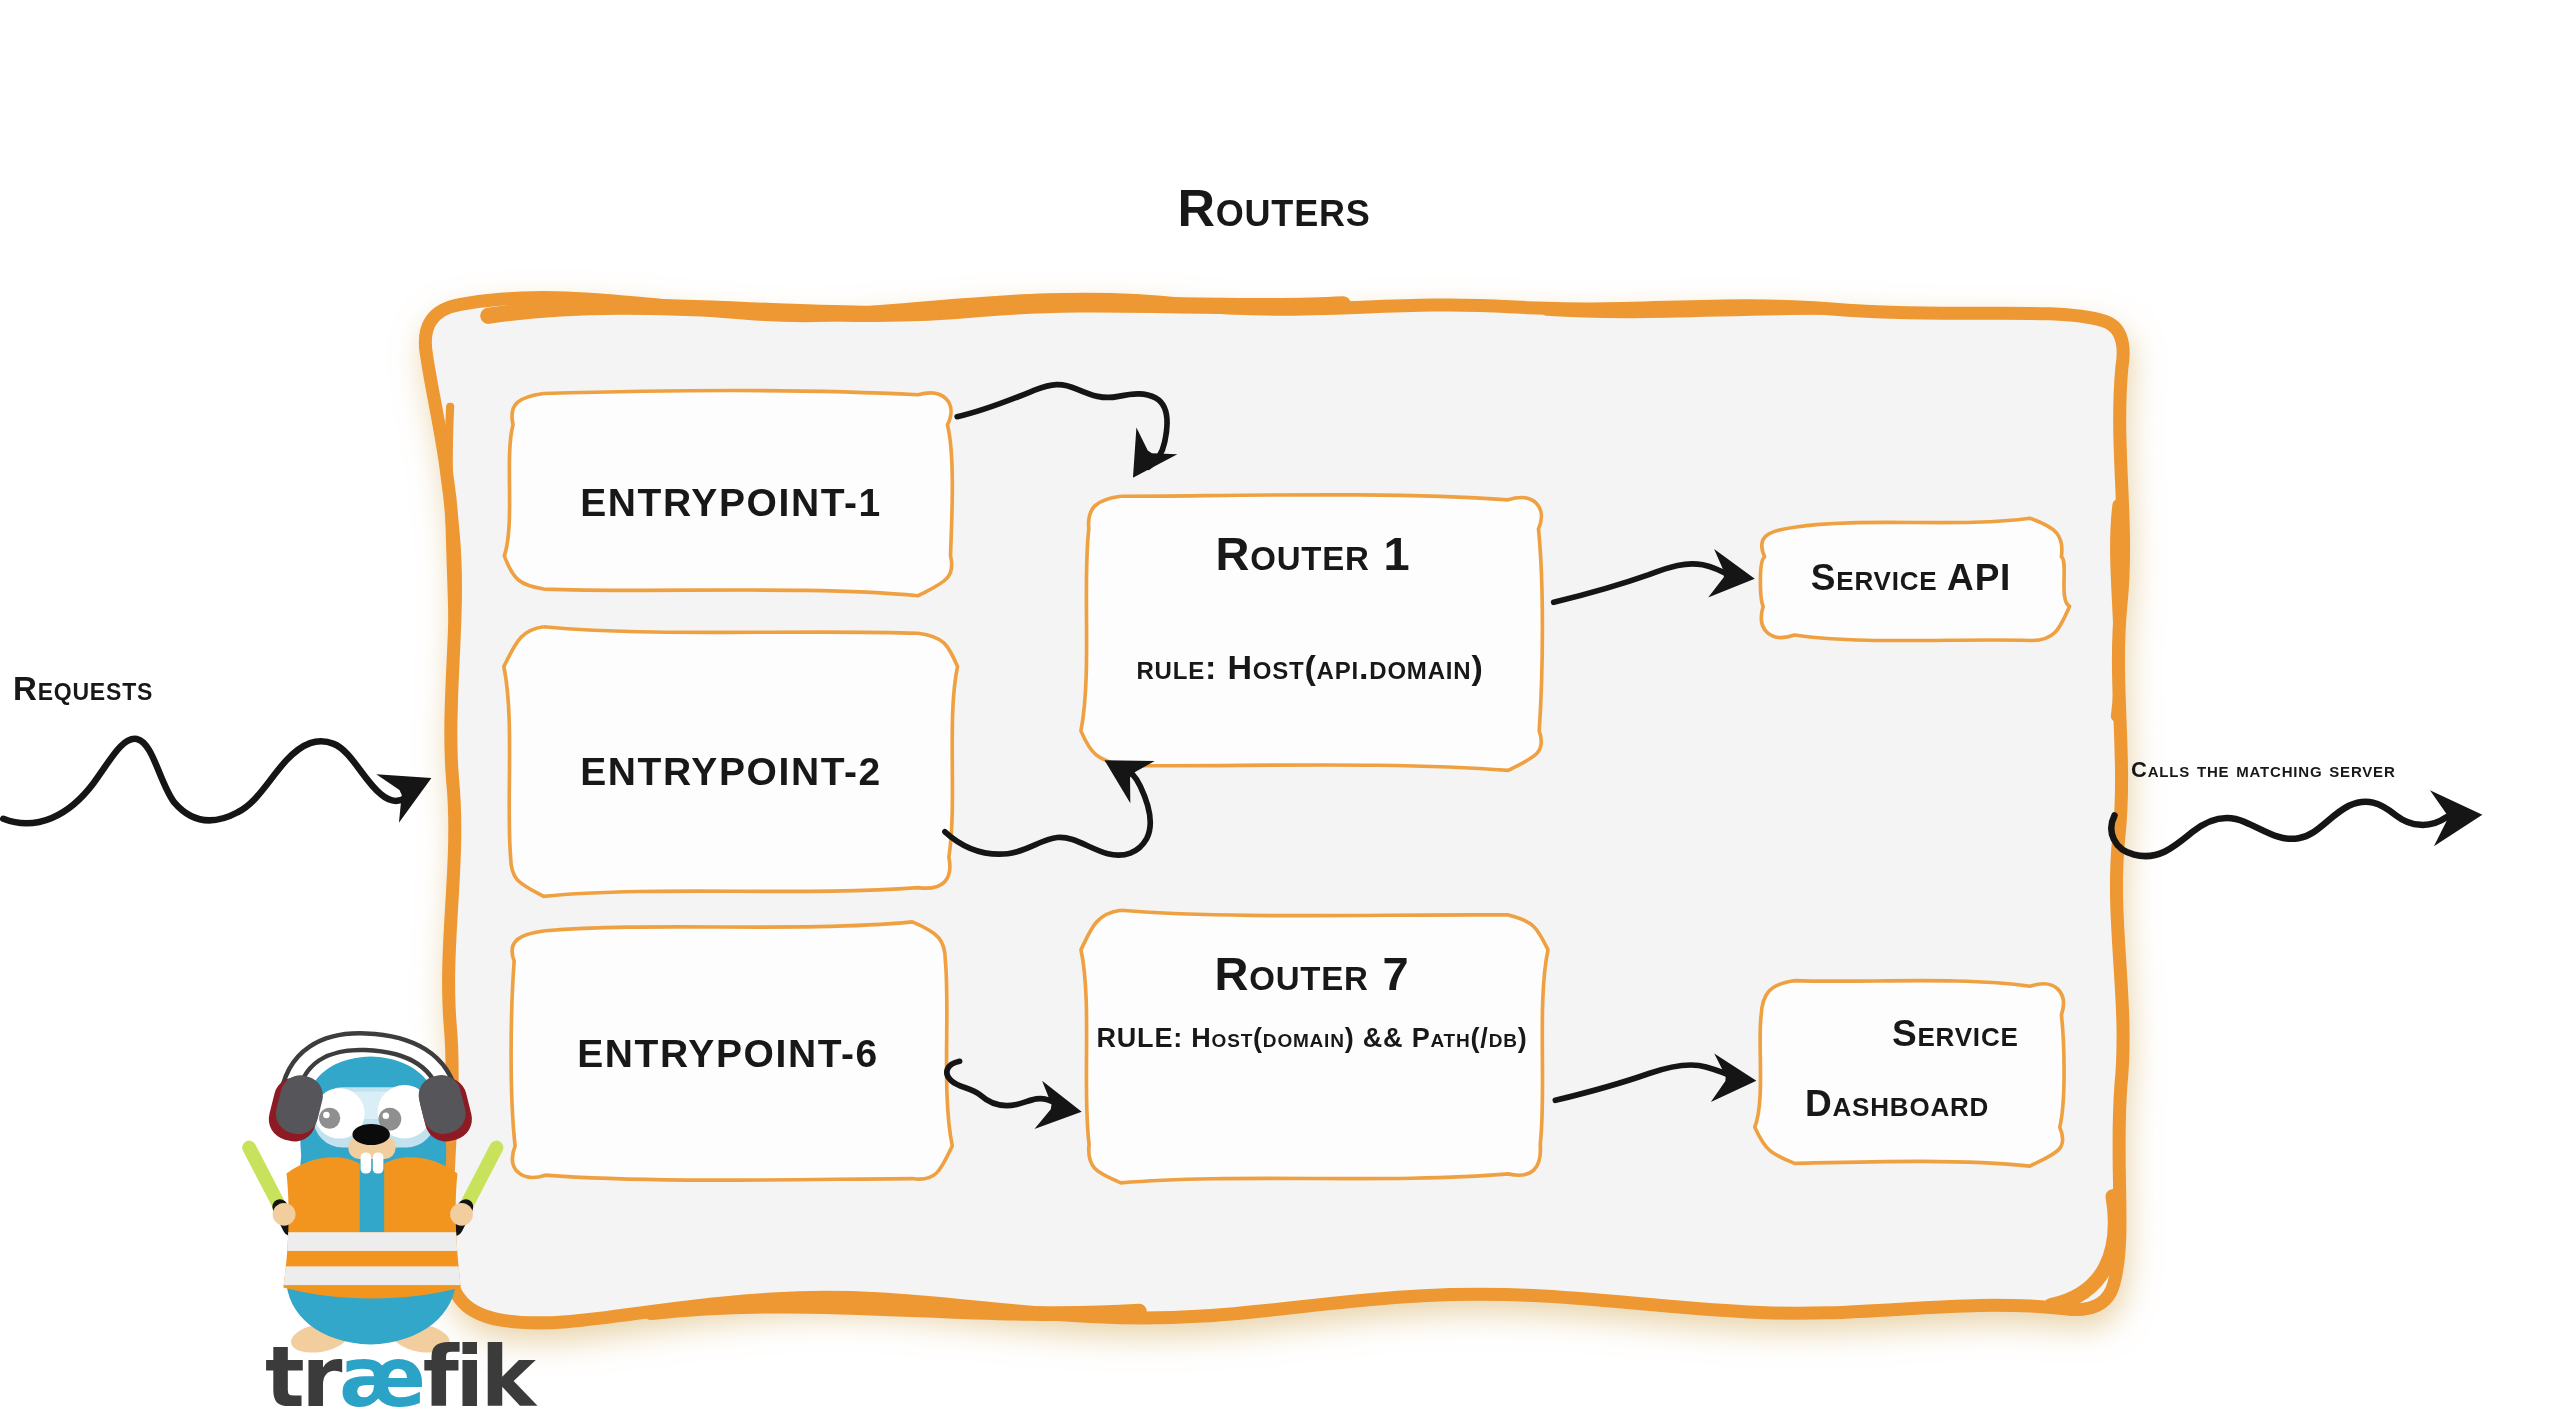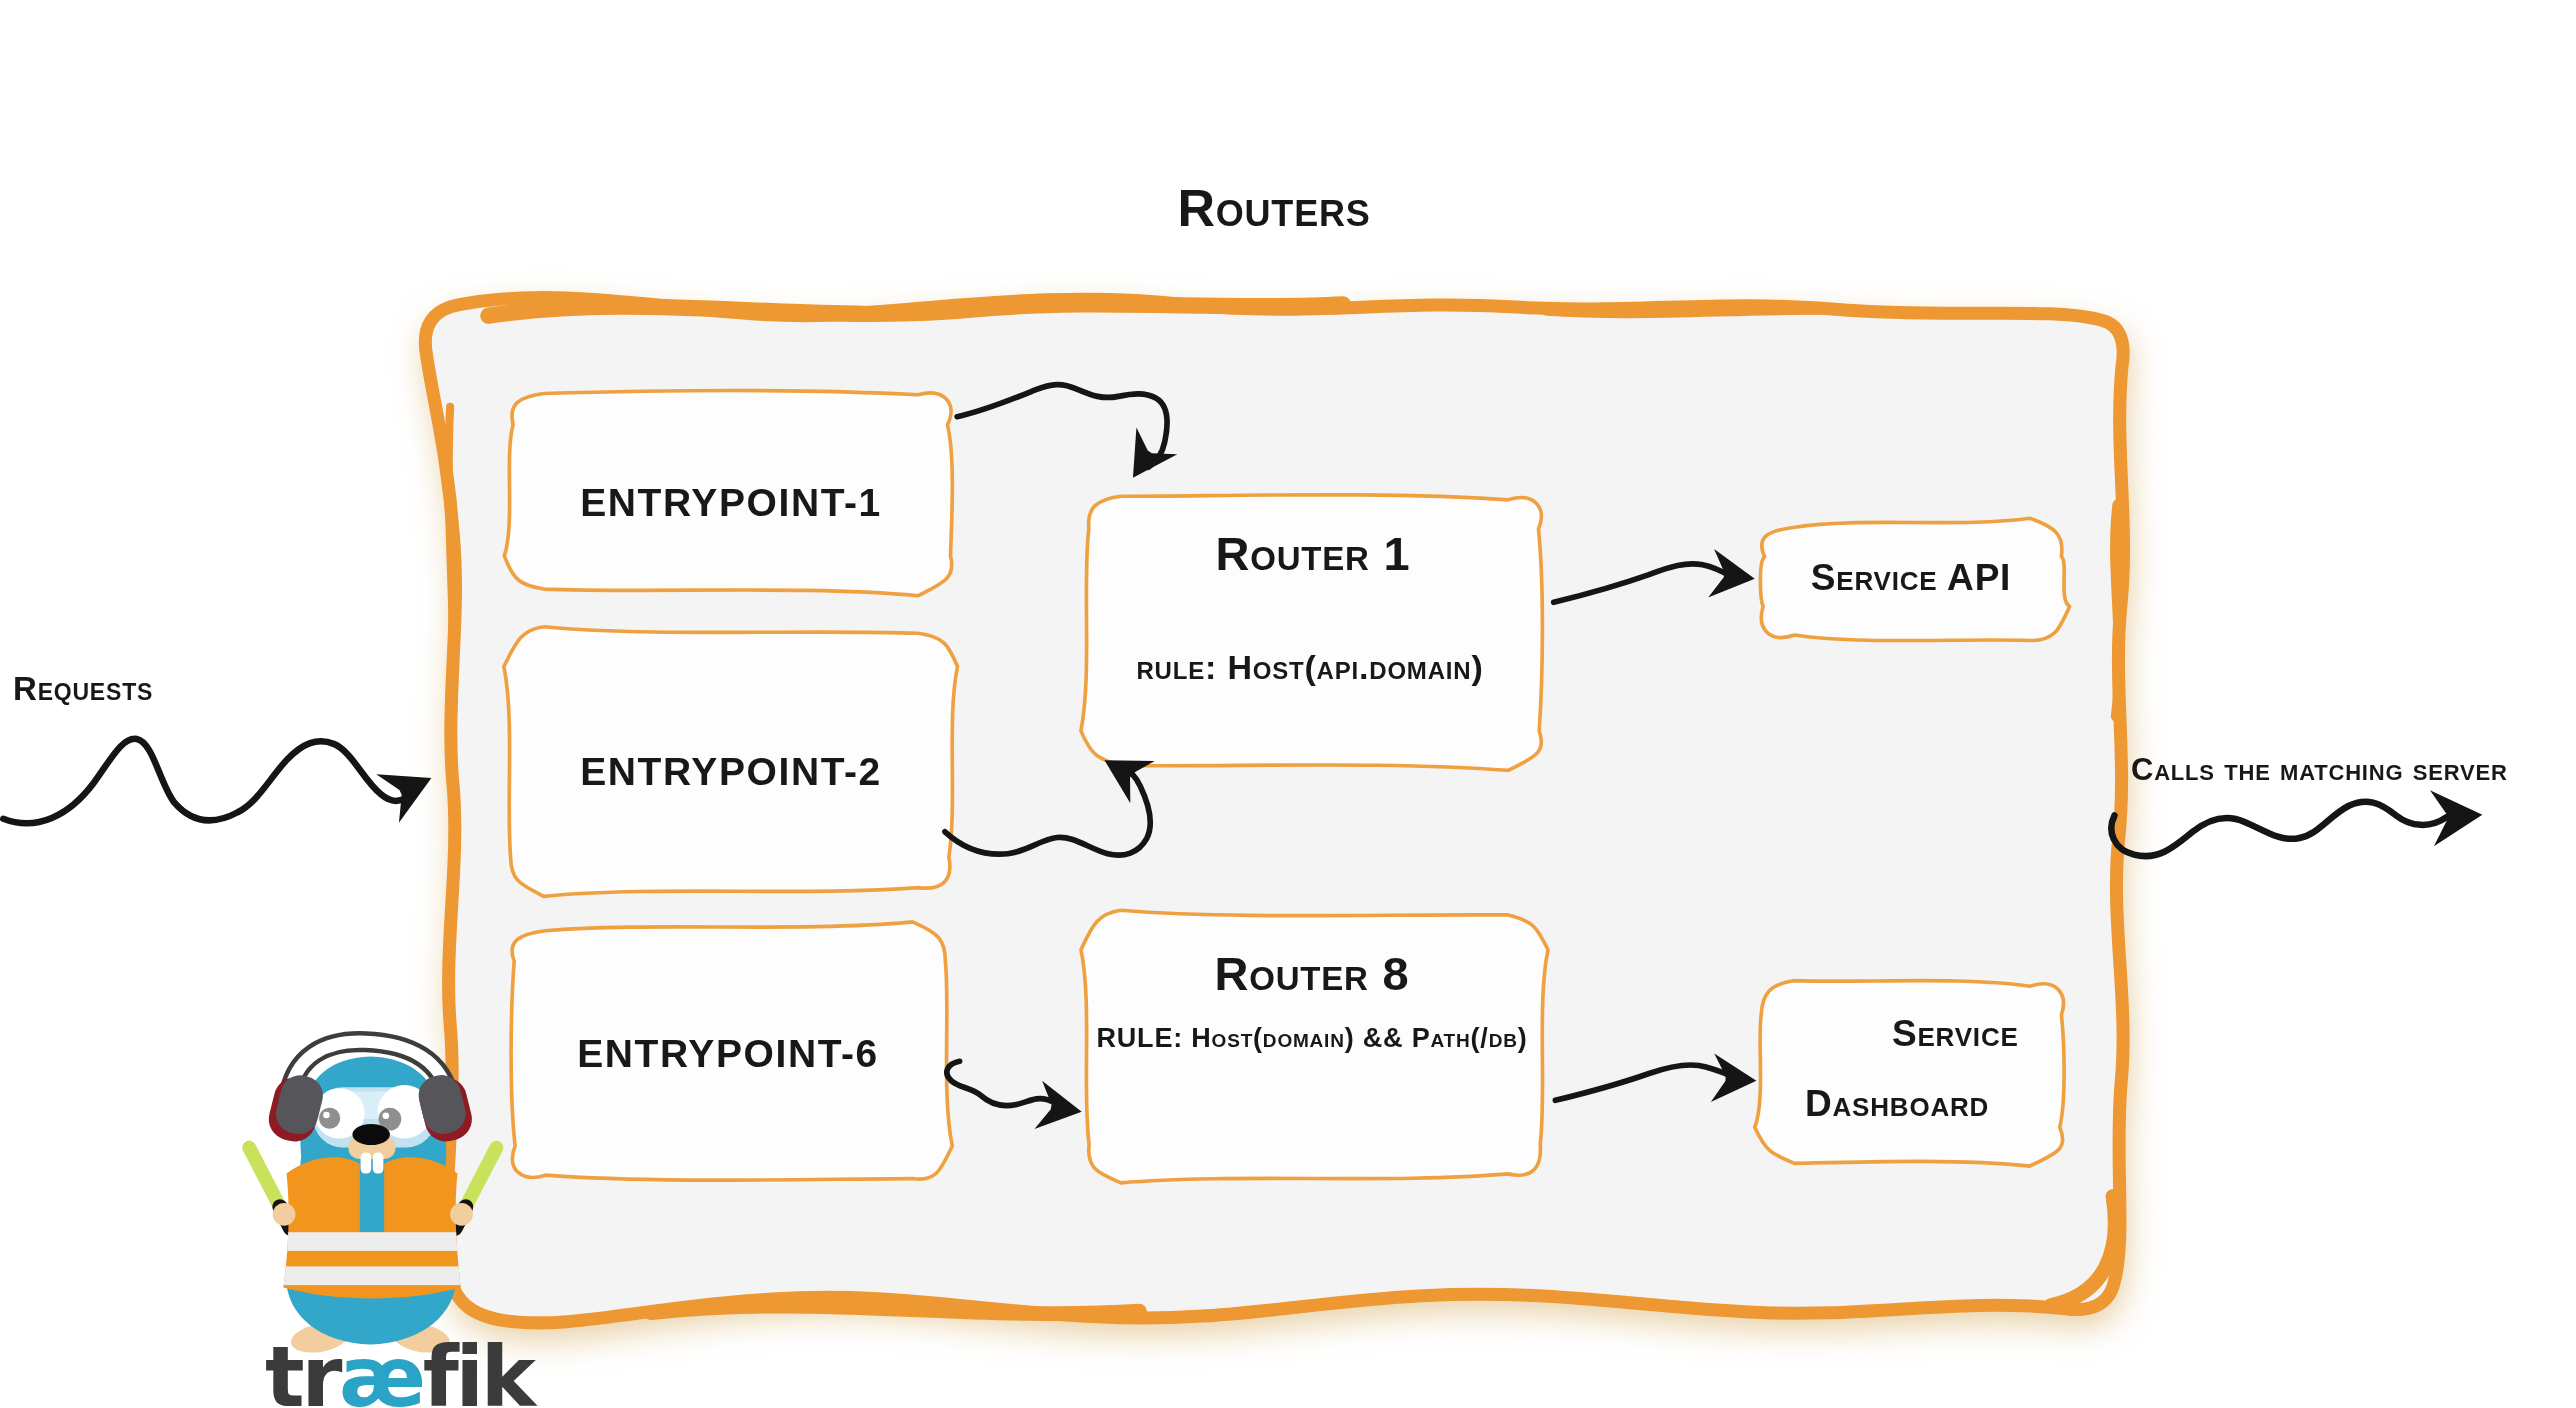--- a/index.html
+++ b/index.html
@@ -10,21 +10,21 @@
        font-variant:small-caps;letter-spacing:0.8px;transform:translate(-50%,-50%);text-align:center;}
   .lbl.left{transform:translate(0,-50%);text-align:left;}
   .title{font-size:52px;letter-spacing:0.8px;}
   .ep{font-size:39px;letter-spacing:1.6px;}
   .rtitle{font-size:47px;}
   .rule1{font-size:34px;text-align:right;}
   .rule2{font-size:27px;}
   .mw{font-size:36px;}
   .svc{font-size:37px;}
   .side{font-size:33px;}
-  .side2{font-size:31px;}
+  .side2{font-size:22px;}
   .wordmark{position:absolute;left:265px;top:1336px;font-family:"DejaVu Sans",sans-serif;
             font-weight:700;font-size:83px;letter-spacing:-3.3px;color:#3b3b3b;line-height:1;}
   .wordmark .ae{color:#2ba3c6;}
 </style>
 </head>
 <body>
 
 <div class="canvas">
 
   <svg class="layer" width="2576" height="1408" viewBox="0 0 3165 1730">
@@ -162,21 +162,21 @@
   <div class="lbl left side" style="left:13px;top:689px;">Requests</div>
   <div class="lbl left side2" style="left:2131px;top:770px;">Calls the matching server</div>
 
   <div class="lbl ep" style="left:731px;top:503px;">ENTRYPOINT-1</div>
   <div class="lbl ep" style="left:731px;top:772px;">ENTRYPOINT-2</div>
   <div class="lbl ep" style="left:728px;top:1054px;">ENTRYPOINT-6</div>
 
   <div class="lbl rtitle" style="left:1313px;top:553px;">Router 1</div>
   <div class="lbl rule1" style="left:1310px;top:667px;">rule: Host(api.domain)</div>
 
-  <div class="lbl rtitle" style="left:1312px;top:973px;">Router 8</div>
+  <div class="lbl rtitle" style="left:1312px;top:973px;">Router 7</div>
   <div class="lbl rule2" style="left:1312px;top:1038px;">RULE: Host(domain) &amp;&amp; Path(/db)</div>
 
   <div class="lbl svc" style="left:1911px;top:578px;">Service API</div>
   <div class="lbl left svc" style="left:1892px;top:1034px;">Service</div>
   <div class="lbl left svc" style="left:1805px;top:1104px;">Dashboard</div>
 
   <div class="wordmark"><span>tr</span><span class="ae">æ</span><span>fik</span></div>
 </div>
 
 

